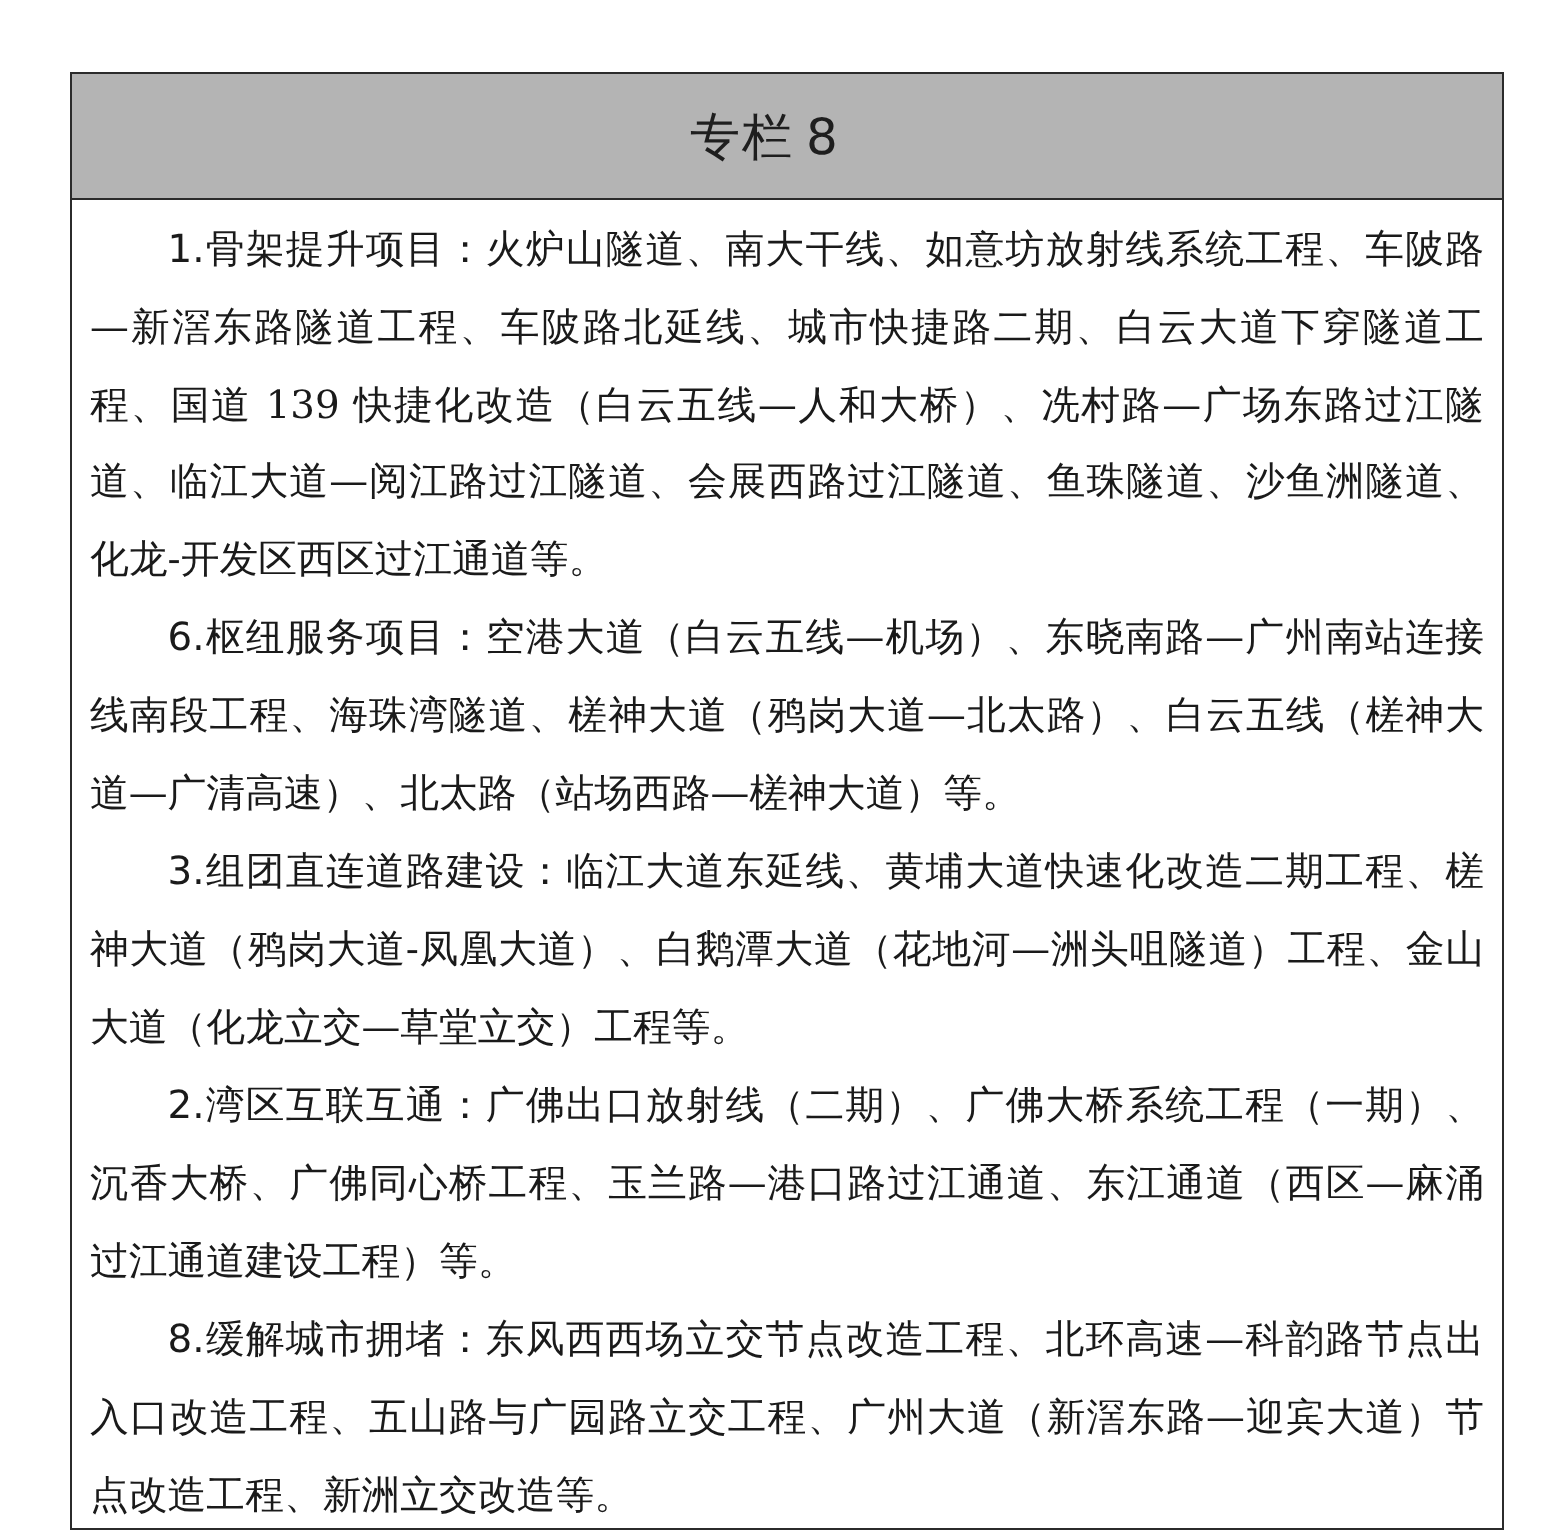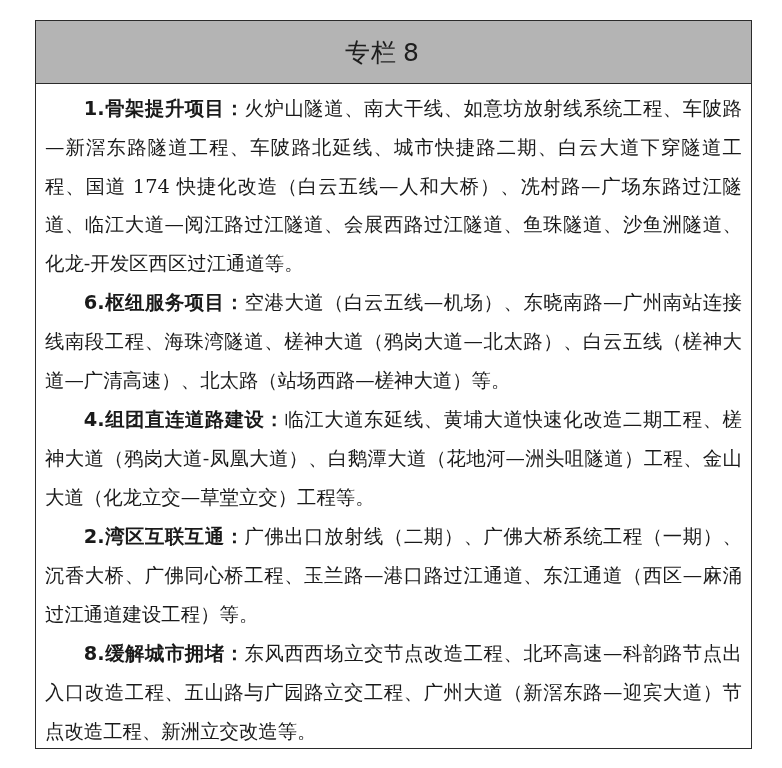--- a/index.html
+++ b/index.html
@@ -11,21 +11,21 @@
       width: 782px;
       height: 768px;
       position: relative;
       overflow: hidden;
       font-family: "DejaVu Serif", "Liberation Serif", serif;
       color: #1a1a1a;
     }
     .box {
       position: absolute;
       left: 35px;
-      top: 20px;
+      top: 36px;
       width: 717px;
       height: 729px;
       border: 1.5px solid #2b2b2b;
       box-sizing: border-box;
       background: #ffffff;
     }
     .box-header {
       height: 62px;
       background: #b4b4b4;
       border-bottom: 1.5px solid #2b2b2b;
@@ -47,45 +47,45 @@
     }
     .para {
       font-size: 19.4px;
       line-height: 38.8px;
       text-indent: 2em;
       text-align: justify;
       margin: 0;
     }
     .para .lead {
       font-family: "DejaVu Sans", "Liberation Sans", sans-serif;
-      font-weight: bold;
+      font-weight: normal;
     }
     .para.p1 { height: 194px; }
     .para.p2 { height: 117px; }
     .para.p3 { height: 117px; }
     .para.p4 { height: 117px; }
     .para.p5 { height: 117px; }
   </style>
 </head>
 <body>
 
 <div class="box">
   <div class="box-header">
     <span>专栏</span>
     <span class="num">8</span>
   </div>
   <div class="box-body">
     <p class="para p1">
-      <span class="lead">1.骨架提升项目：</span><span>火炉山隧道、南大干线、如意坊放射线系统工程、车陂路—新滘东路隧道工程、车陂路北延线、城市快捷路二期、白云大道下穿隧道工程、国道 174 快捷化改造（白云五线—人和大桥）、冼村路—广场东路过江隧道、临江大道—阅江路过江隧道、会展西路过江隧道、鱼珠隧道、沙鱼洲隧道、化龙-开发区西区过江通道等。</span>
+      <span class="lead">1.骨架提升项目：</span><span>火炉山隧道、南大干线、如意坊放射线系统工程、车陂路—新滘东路隧道工程、车陂路北延线、城市快捷路二期、白云大道下穿隧道工程、国道 139 快捷化改造（白云五线—人和大桥）、冼村路—广场东路过江隧道、临江大道—阅江路过江隧道、会展西路过江隧道、鱼珠隧道、沙鱼洲隧道、化龙-开发区西区过江通道等。</span>
     </p>
     <p class="para p2">
       <span class="lead">6.枢纽服务项目：</span><span>空港大道（白云五线—机场）、东晓南路—广州南站连接线南段工程、海珠湾隧道、槎神大道（鸦岗大道—北太路）、白云五线（槎神大道—广清高速）、北太路（站场西路—槎神大道）等。</span>
     </p>
     <p class="para p3">
-      <span class="lead">4.组团直连道路建设：</span><span>临江大道东延线、黄埔大道快速化改造二期工程、槎神大道（鸦岗大道-凤凰大道）、白鹅潭大道（花地河—洲头咀隧道）工程、金山大道（化龙立交—草堂立交）工程等。</span>
+      <span class="lead">3.组团直连道路建设：</span><span>临江大道东延线、黄埔大道快速化改造二期工程、槎神大道（鸦岗大道-凤凰大道）、白鹅潭大道（花地河—洲头咀隧道）工程、金山大道（化龙立交—草堂立交）工程等。</span>
     </p>
     <p class="para p4">
       <span class="lead">2.湾区互联互通：</span><span>广佛出口放射线（二期）、广佛大桥系统工程（一期）、沉香大桥、广佛同心桥工程、玉兰路—港口路过江通道、东江通道（西区—麻涌过江通道建设工程）等。</span>
     </p>
     <p class="para p5">
       <span class="lead">8.缓解城市拥堵：</span><span>东风西西场立交节点改造工程、北环高速—科韵路节点出入口改造工程、五山路与广园路立交工程、广州大道（新滘东路—迎宾大道）节点改造工程、新洲立交改造等。</span>
     </p>
   </div>
 </div>
 

